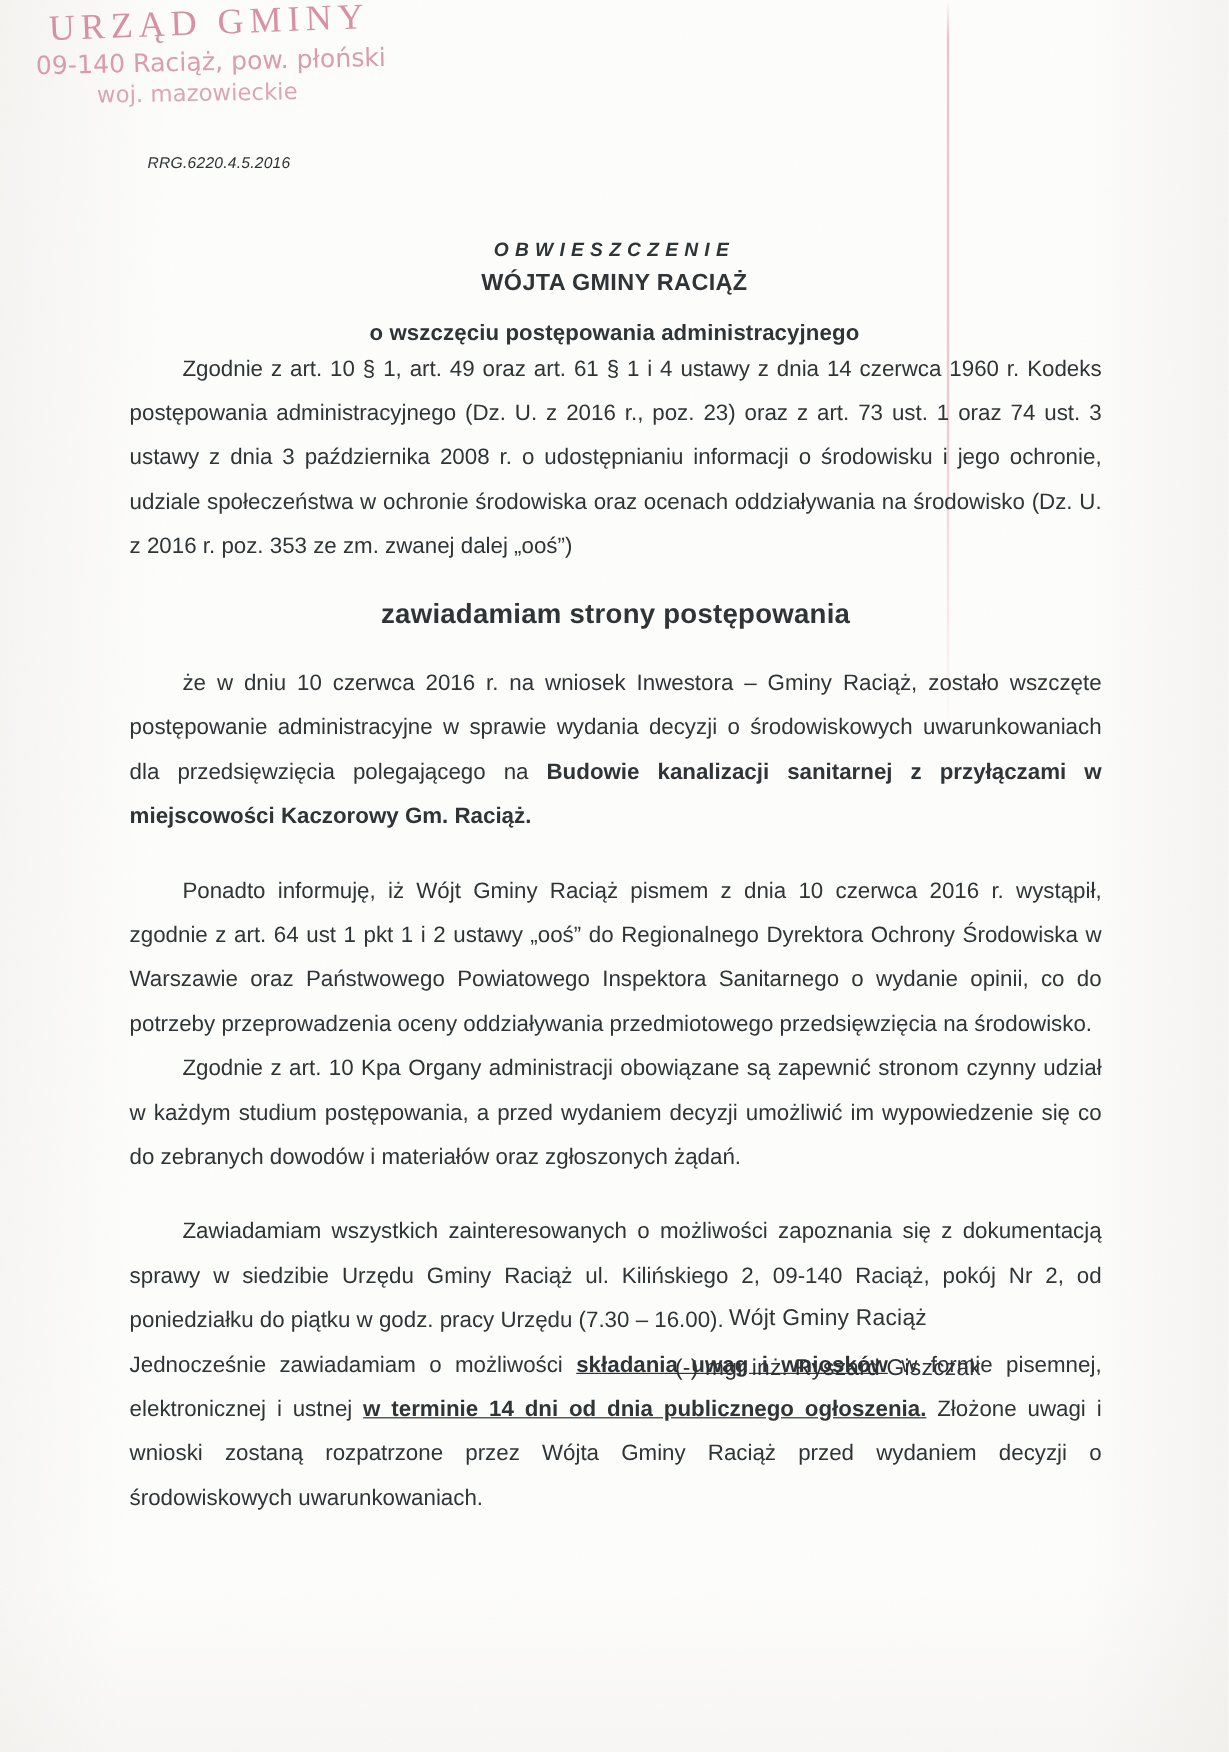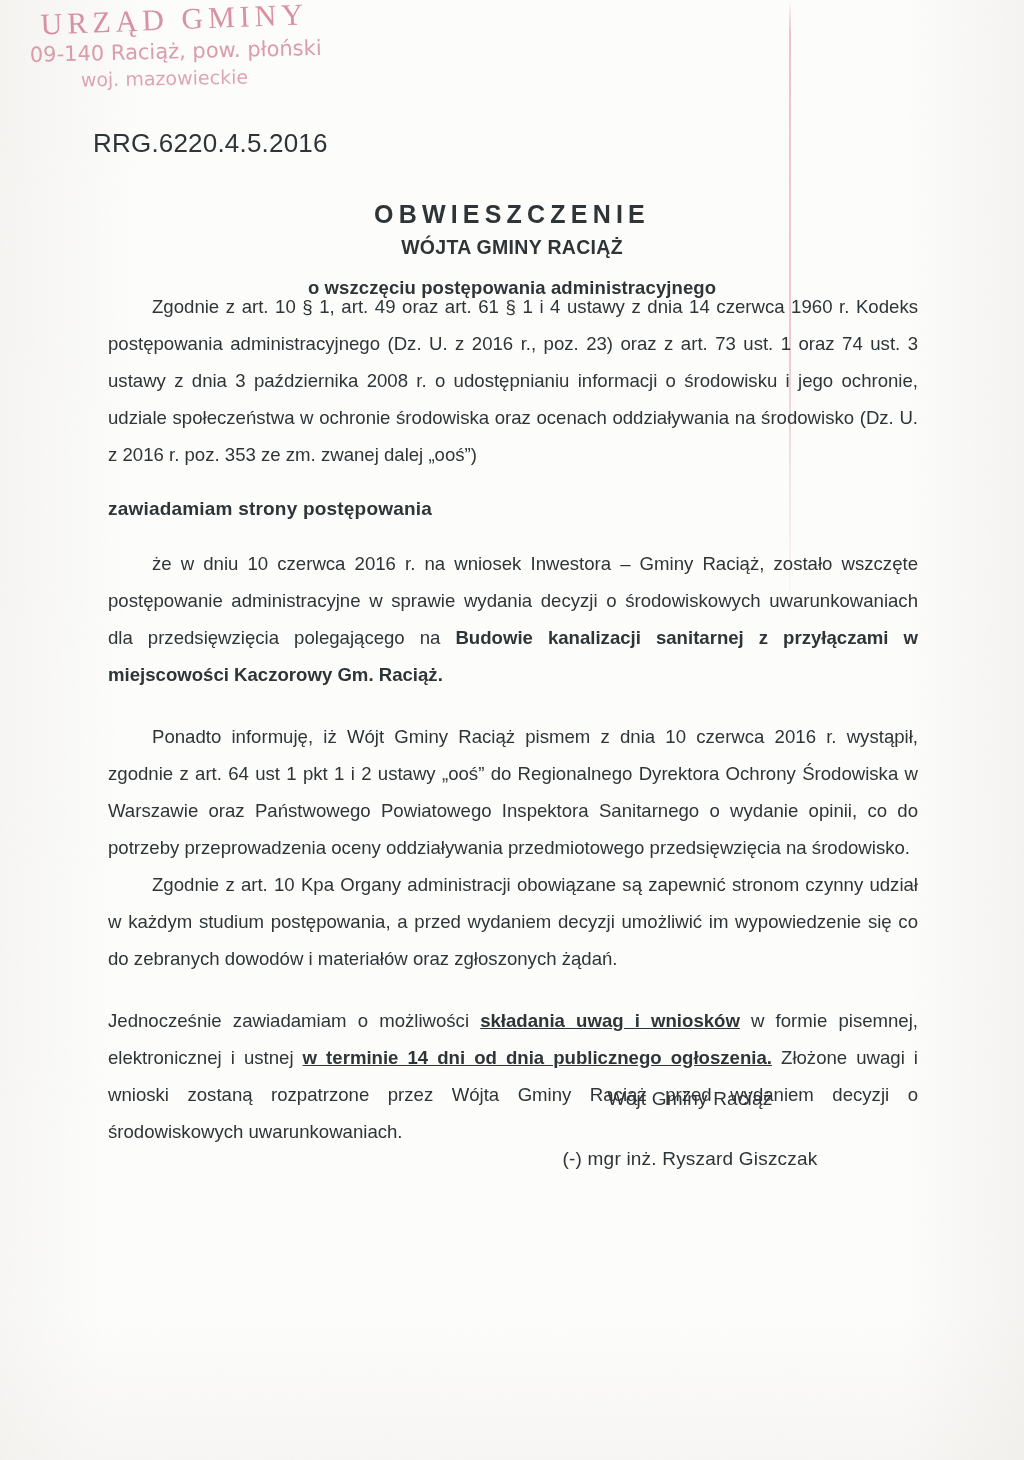--- a/index.html
+++ b/index.html
@@ -86,48 +86,50 @@
     white-space: nowrap;
     margin-top: 4px;
     margin-left: 50px;
     transform: rotate(1.2deg);
     opacity: .82;
   }
 
   
   .ref-no {
     position: absolute;
-    left: 93px;
+    left: 123px;
     top: 128px;
-    font-size: 26px;
-    letter-spacing: .2px;
-    white-space: nowrap;
+    font-size: 13px;
+    letter-spacing: .2px;
+    white-space: nowrap;
+    font-style: italic;
   }
   .place-date {
     position: absolute;
     left: 634px;
     top: 113px;
     font-size: 19.5px;
     letter-spacing: .2px;
     white-space: nowrap;
   }
 
   
   .title-block {
     position: absolute;
     left: 112px;
     top: 200px;
     width: 800px;
     text-align: center;
   }
   .title-main {
-    font-size: 25px;
+    font-size: 16px;
     font-weight: bold;
     letter-spacing: 5.2px;
     margin-bottom: 7px;
+    font-style: italic;
   }
   .title-sub {
     font-size: 19.5px;
     font-weight: bold;
     letter-spacing: .3px;
     margin-bottom: 18px;
   }
   .title-sub2 {
     font-size: 18.5px;
     font-weight: bold;
@@ -145,41 +147,41 @@
     margin: 0;
     font-size: 18.6px;
     line-height: 37px;
     text-align: justify;
     text-justify: inter-word;
   }
   p.indent { text-indent: 44px; }
   .gap-md { height: 25px; }
 
   .center-bold {
-    text-align: left;
-    font-size: 19px;
+    text-align: center;
+    font-size: 23px;
     font-weight: bold;
     letter-spacing: .2px;
   }
 
   b.strong { font-weight: bold; }
   .bu { font-weight: bold; text-decoration: underline; }
 
   
   .signature {
     position: absolute;
     left: 470px;
     top: 1088px;
     width: 440px;
     text-align: center;
   }
   .sig-title {
     font-size: 19px;
     letter-spacing: .2px;
-    margin-bottom: 38px;
+    margin-bottom: 20px;
   }
   .sig-name {
     font-size: 19px;
     letter-spacing: .2px;
   }
 </style>
 </head>
 <body>
 
 <div class="page">
@@ -227,20 +229,21 @@
 
     <div class="gap-md"></div>
 
     <p class="para indent">Ponadto informuję, iż Wójt Gminy Raciąż pismem z dnia 10 czerwca 2016 r. wystąpił, zgodnie z art. 64 ust 1 pkt 1 i 2 ustawy „ooś” do Regionalnego Dyrektora Ochrony Środowiska w Warszawie oraz Państwowego Powiatowego Inspektora Sanitarnego o wydanie opinii, co do potrzeby przeprowadzenia oceny oddziaływania przedmiotowego przedsięwzięcia na środowisko.</p>
 
 
     <p class="para indent">Zgodnie z art. 10 Kpa Organy administracji obowiązane są zapewnić stronom czynny udział w każdym studium postępowania, a przed wydaniem decyzji umożliwić im wypowiedzenie się co do zebranych  dowodów i materiałów oraz zgłoszonych żądań.</p>
 
     <div class="gap-md"></div>
 
+    <p class="para indent">Zawiadamiam wszystkich zainteresowanych o możliwości zapoznania się z dokumentacją sprawy w siedzibie Urzędu Gminy Raciąż ul. Kilińskiego 2, 09-140 Raciąż, pokój Nr 2, od poniedziałku do piątku w godz. pracy Urzędu (7.30 – 16.00).</p>
 
     <p class="para"><span>Jednocześnie zawiadamiam o możliwości </span><span class="bu">składania uwag i wniosków</span><span> w formie pisemnej, elektronicznej i ustnej </span><span class="bu">w terminie 14 dni od dnia publicznego ogłoszenia.</span><span> Złożone uwagi i wnioski zostaną rozpatrzone przez Wójta Gminy Raciąż przed wydaniem decyzji o środowiskowych uwarunkowaniach.</span></p>
 
   </div>
 
   <div class="signature">
     <div class="sig-title">Wójt Gminy Raciąż</div>
     <div class="sig-name">(-) mgr inż. Ryszard Giszczak</div>
   </div>
 

